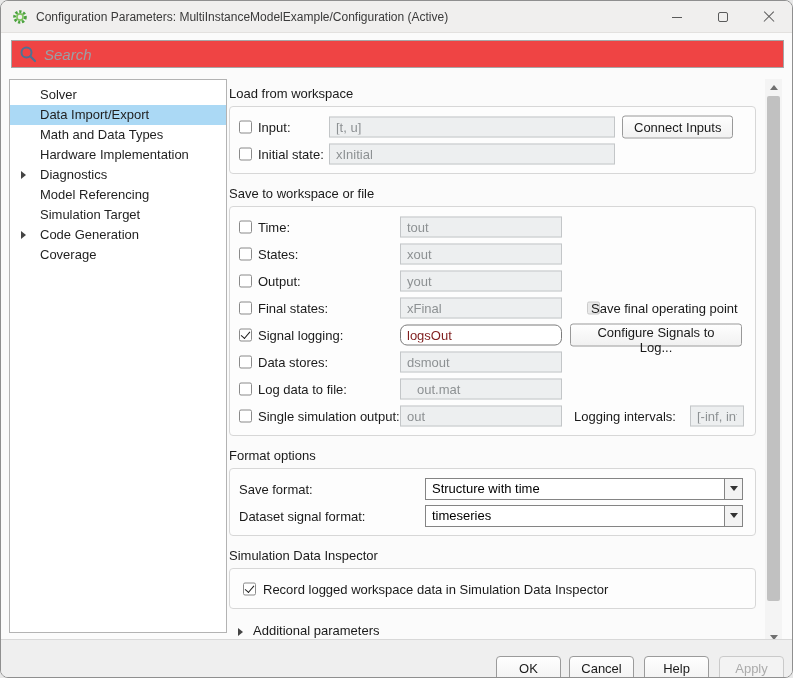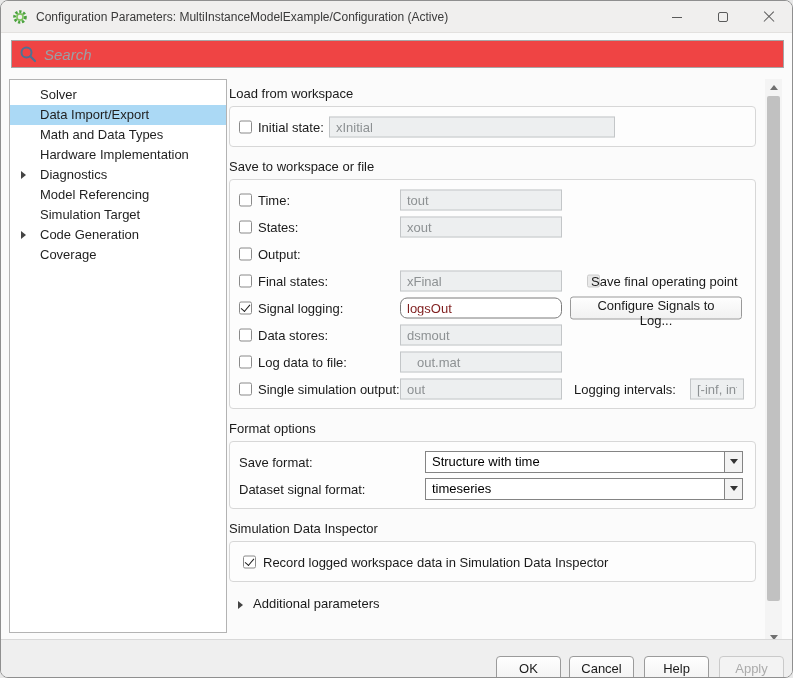--- a/index.html
+++ b/index.html
@@ -132,40 +132,47 @@
     <div class="side-item"><span class="side-arrow"></span><span>Code Generation</span></div>
     <div class="side-item"><span>Coverage</span></div>
   </div>
 
   <div class="main">
 
     <div class="section-title">Load from workspace</div>
     <div class="group">
       <div class="row">
         <span class="checkbox abs" style="left:9px"></span>
+        <span class="abs" style="left:28px">Input:</span>
+        <input class="field abs" style="left: 99px; width: 286px;" disabled="" value="[t, u]">
+        <button class="btn abs" style="left:392px">Connect Inputs</button>
+      </div>
+      <div class="row">
+        <span class="checkbox abs" style="left:9px"></span>
         <span class="abs" style="left:28px">Initial state:</span>
         <input class="field abs" style="left: 99px; width: 286px;" disabled="" value="xInitial">
       </div>
     </div>
 
     <div class="section-title">Save to workspace or file</div>
     <div class="group">
       <div class="row">
         <span class="checkbox abs" style="left:9px"></span>
         <span class="abs" style="left:28px">Time:</span>
         <input class="field abs" style="left: 170px; width: 162px;" disabled="" value="tout">
       </div>
       <div class="row">
         <span class="checkbox abs" style="left:9px"></span>
         <span class="abs" style="left:28px">States:</span>
         <input class="field abs" style="left: 170px; width: 162px;" disabled="" value="xout">
       </div>
       <div class="row">
         <span class="checkbox abs" style="left:9px"></span>
         <span class="abs" style="left:28px">Output:</span>
+        <input class="field abs" style="left: 170px; width: 162px;" disabled="" value="yout">
       </div>
       <div class="row">
         <span class="checkbox abs" style="left:9px"></span>
         <span class="abs" style="left:28px">Final states:</span>
         <input class="field abs" style="left: 170px; width: 162px;" disabled="" value="xFinal">
         <span class="checkbox disabled abs" style="left:340px"></span>
         <span class="abs" style="left:361px">Save final operating point</span>
       </div>
       <div class="row">
         <span class="checkbox checked abs" style="left:9px"></span>

